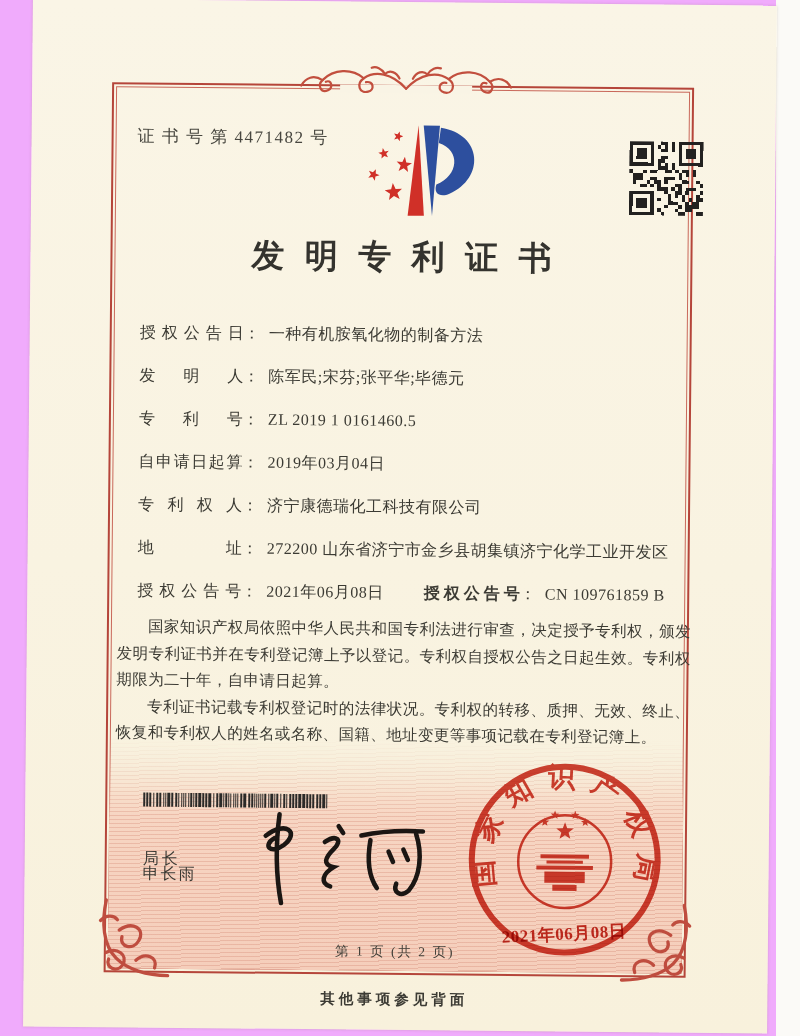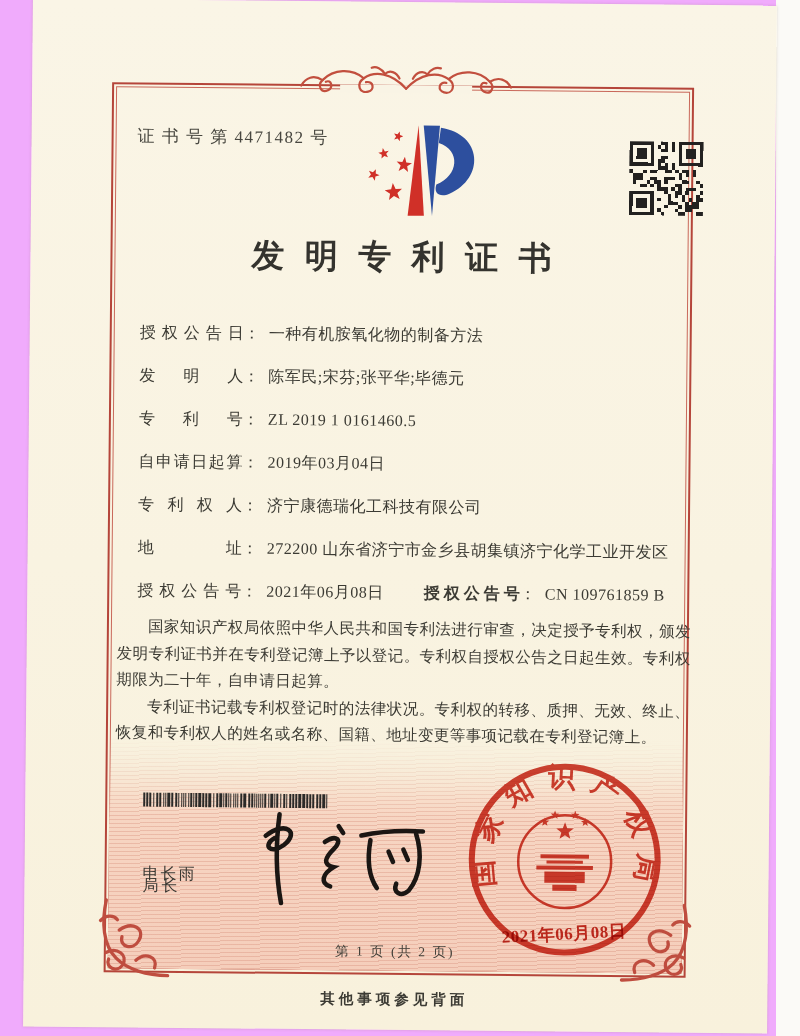--- a/index.html
+++ b/index.html
@@ -36,21 +36,21 @@
   .lab{display:inline-block;width:104px;text-align:justify;text-align-last:justify;flex:0 0 104px;}
   .colon{margin-right:9px;}
   .val{letter-spacing:.5px;}
   .pair2{margin-left:40px;display:flex;align-items:baseline;}
   .pair2 .lab{flex:0 0 96px;width:96px;font-weight:bold;}
   .paras{position:absolute;left:8px;width:574px;top:529px;font-size:15.5px;line-height:26.5px;
          color:#3c3b34;text-align:justify;letter-spacing:.4px;}
   .paras p{margin:0;text-indent:2em;}
   .barcode{position:absolute;left:36px;top:708px;width:188px;height:14px;display:flex;align-items:stretch;}
   .barcode i{display:block;background:#2b2a28;}
-  .officer-title{position:absolute;left:36px;top:791px;font-size:16px;letter-spacing:3px;color:#3a3933;}
+  .officer-title{position:absolute;left:36px;top:764px;font-size:16px;letter-spacing:3px;color:#3a3933;}
   .officer-name{position:absolute;left:36px;top:779px;font-size:16px;letter-spacing:2px;color:#3a3933;}
   .sign{position:absolute;left:136px;top:718px;width:205px;height:105px;mix-blend-mode:multiply;}
   .seal{position:absolute;left:357px;top:670px;width:202px;height:202px;mix-blend-mode:multiply;opacity:.93;}
   .seal-date{position:absolute;left:352px;top:834px;width:212px;text-align:center;
              font-size:17px;font-weight:700;color:#c43227;letter-spacing:.5px;
              transform:rotate(-3.5deg);mix-blend-mode:multiply;}
   .page-note{position:absolute;left:0;right:0;top:856px;text-align:center;font-size:13.5px;color:#403f38;letter-spacing:2px;}
   .back-note{position:absolute;left:80px;width:582px;top:988px;text-align:center;
              font-size:14.5px;font-weight:600;color:#3c3b34;letter-spacing:4px;}
 </style>

